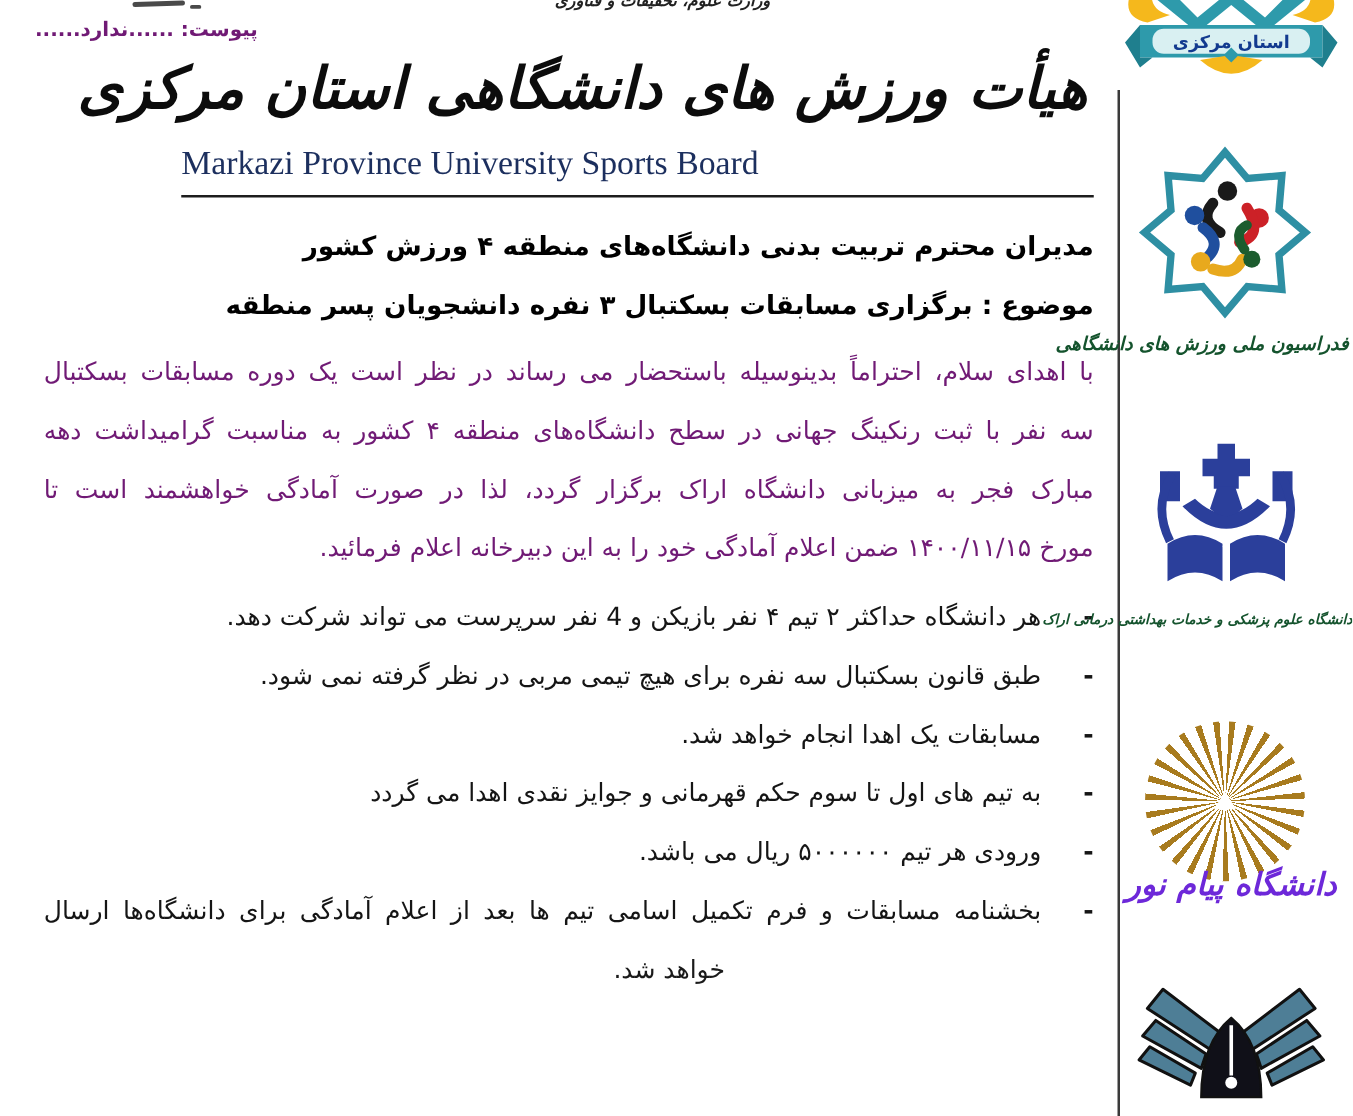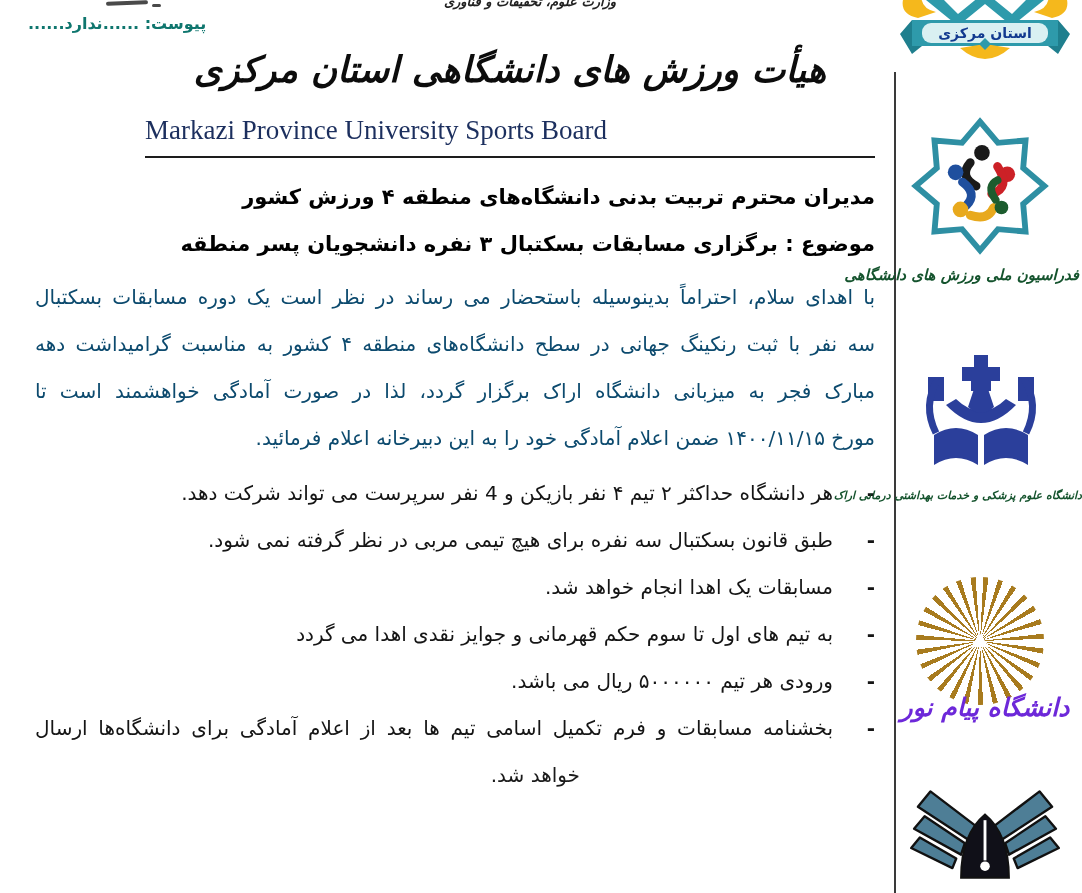--- a/index.html
+++ b/index.html
@@ -4,44 +4,44 @@
 <style>
   html,body{margin:0;padding:0;background:#fff;}
   .page{
     position:relative;width:1082px;height:893px;background:#ffffff;
     overflow:hidden;font-family:"DejaVu Sans",sans-serif;color:#1a1a1a;
   }
   
   .frag{position:absolute;background:#4a4a4a;border-radius:2px;}
   .attachment{
     position:absolute;left:28px;top:14px;direction:rtl;
-    font-size:16px;font-weight:bold;color:#0f766e;letter-spacing:.5px;
+    font-size:16px;font-weight:bold;color:#701a75;letter-spacing:.5px;
   }
   .ministry{
     position:absolute;left:340px;top:-6px;width:380px;text-align:center;
     direction:rtl;font-size:13px;font-style:italic;font-weight:bold;color:#222;
   }
   .board-title-fa{
     position:absolute;left:150px;top:28px;width:720px;text-align:center;
-    direction:rtl;font-size:36px;font-weight:bold;font-style:italic;color:#0c0c0c;
+    direction:rtl;font-size:46px;font-weight:bold;font-style:italic;color:#0c0c0c;
     line-height:84px;white-space:nowrap;
   }
   .board-title-en{
     position:absolute;left:145px;top:115px;width:730px;text-align:left;
     font-family:"Liberation Serif",serif;font-size:27px;color:#1c2f5e;
   }
   .head-rule{position:absolute;left:145px;top:156px;width:730px;height:2px;background:#1d1d1d;}
   
   .letter{
     position:absolute;left:35px;top:183px;width:840px;direction:rtl;text-align:right;
   }
   .recipient,.subject{font-size:21px;font-weight:bold;color:#000;line-height:28px;}
   .recipient{margin-bottom:19px;}
   .subject{margin-bottom:16px;}
-  .body-par{font-size:20px;line-height:47px;color:#0c4a6e;}
+  .body-par{font-size:20px;line-height:47px;color:#701a75;}
   .jline{text-align:justify;text-align-last:justify;}
   .bullets{margin-top:8px;}
   .bullet{display:flex;direction:rtl;line-height:47px;font-size:20px;color:#151515;}
   .bullet .dash{width:22px;flex:0 0 22px;text-align:right;font-weight:bold;}
   .bullet .btext{flex:1;margin-right:20px;}
   .cont-line{margin-right:295px;line-height:47px;font-size:20px;}
   
   .vline{position:absolute;left:894px;top:72px;width:2px;height:821px;background:#3a3a3a;}
   .logo-col-caption{
     position:absolute;direction:rtl;text-align:center;color:#14532d;

